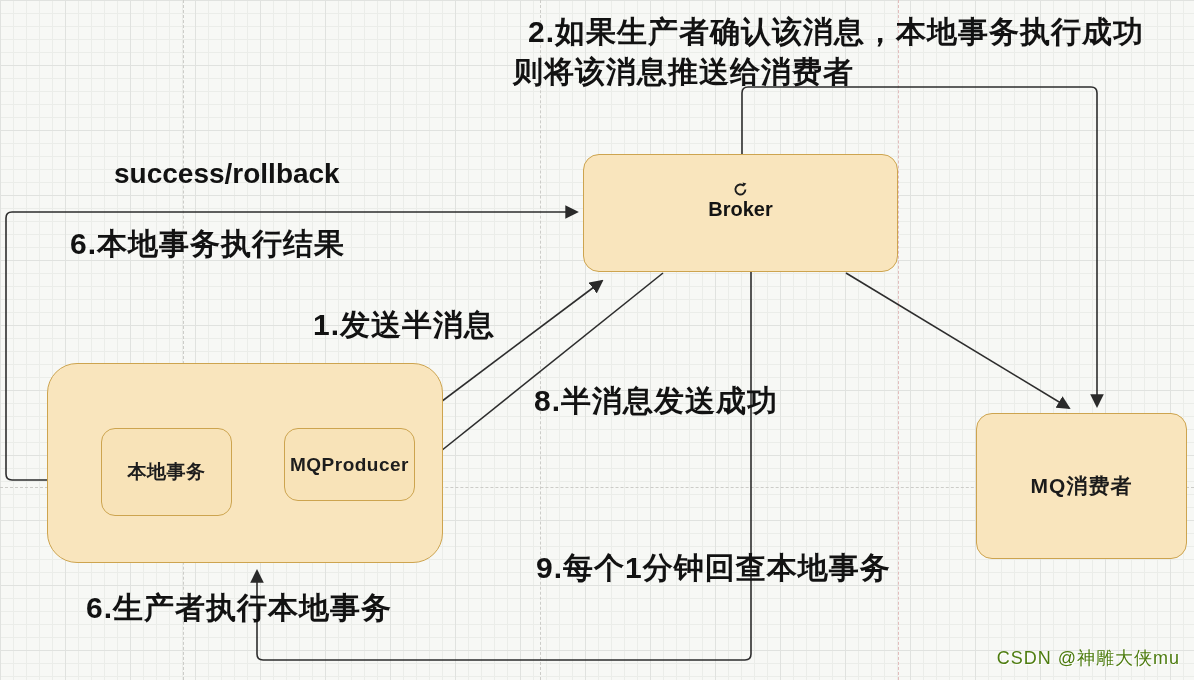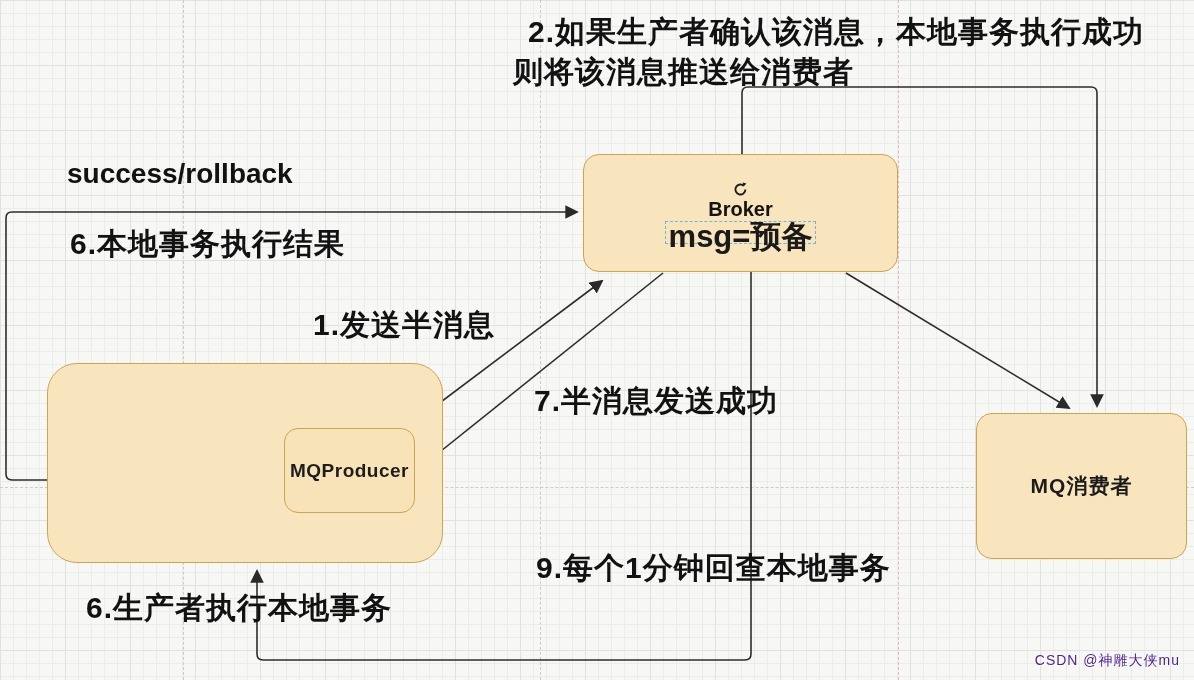--- a/index.html
+++ b/index.html
@@ -19,36 +19,36 @@
   .guide-pink{border-color:#e2bcbc;}
   svg.wires{position:absolute;left:0;top:0;z-index:2;}
   .node{
     position:absolute;z-index:3;background:#f9e5bd;border:1.4px solid #cda44f;
     box-sizing:border-box;display:flex;align-items:center;justify-content:center;
   }
   .node-producer-group{left:47px;top:363px;width:396px;height:200px;border-radius:30px;}
   .node-inner{position:absolute;background:#f8e3b8;border:1.3px solid #cda44f;border-radius:14px;
     display:flex;align-items:center;justify-content:center;box-sizing:border-box;}
   .node-localtx{left:53px;top:64px;width:131px;height:88px;}
-  .node-mqproducer{left:236px;top:64px;width:131px;height:85px;}
+  .node-mqproducer{left:236px;top:64px;width:131px;height:73px;}
   .inner-label{font-weight:700;color:#1d1d1d;font-size:19px;letter-spacing:.5px;}
   .node-broker{left:583px;top:154px;width:315px;height:118px;border-radius:16px;
     flex-direction:column;justify-content:flex-start;padding-top:26px;}
   .broker-title{font-weight:700;color:#141414;font-size:20px;line-height:20px;margin-top:1px;}
   .msg-wrap{position:relative;margin-top:1px;}
   .msg-rect{position:absolute;left:-4px;right:-4px;top:1px;height:21px;
     border:1.6px dashed #6fb6dc;pointer-events:none;}
   .msg-text{position:relative;font-weight:700;color:#1a1a1a;font-size:31px;line-height:34px;white-space:nowrap;}
   .node-consumer{left:976px;top:413px;width:211px;height:146px;border-radius:16px;}
   .consumer-label{font-weight:700;color:#1b1b1b;font-size:21px;letter-spacing:1px;}
   .lbl{position:absolute;z-index:4;font-weight:700;color:#121212;white-space:nowrap;}
   .step{font-size:30px;letter-spacing:1px;}
-  .latin{font-size:28px;letter-spacing:0;}
+  .latin{font-size:28px;letter-spacing:0;padding-left:47px;}
   .watermark{position:absolute;z-index:4;right:14px;bottom:10px;font-weight:400;
-    font-size:14px;color:#4c1d95;letter-spacing:1px;
+    font-size:18px;color:#4d7c0f;letter-spacing:1px;
     text-shadow:1px 1px 0 rgba(255,255,255,.95);}
   .refresh-icon{width:17px;height:17px;display:block;}
 </style>
 </head>
 <body>
 
 <div class="guide-v" style="left:183px"></div>
 <div class="guide-v" style="left:540px"></div>
 <div class="guide-v guide-pink" style="left:898px"></div>
 <div class="guide-h" style="top:487px"></div>
@@ -67,43 +67,42 @@
   <path d="M 663,273 L 421,467" fill="none" stroke="#2d2d2d" stroke-width="1.6" marker-end="url(#ah)"></path>
 
   <path d="M 846,273 L 1069,408" fill="none" stroke="#2d2d2d" stroke-width="1.6" marker-end="url(#ah)"></path>
 
   <path d="M 742,154 L 742,93 Q 742,87 748,87 L 1091,87 Q 1097,87 1097,93 L 1097,406" fill="none" stroke="#2d2d2d" stroke-width="1.6" marker-end="url(#ah)"></path>
 
   <path d="M 751,271 L 751,654 Q 751,660 745,660 L 263,660 Q 257,660 257,654 L 257,571" fill="none" stroke="#2d2d2d" stroke-width="1.6" marker-end="url(#ah)"></path>
 </svg>
 
 <div class="node node-producer-group">
+  <div class="node-inner node-localtx">
+    <span class="inner-label">本地事务</span>
+  </div>
   <div class="node-inner node-mqproducer">
     <span class="inner-label">MQProducer</span>
   </div>
 </div>
 
 <div class="node node-broker">
   <svg class="refresh-icon" viewBox="0 0 17 17">
     <path d="M 13.4,8.5 A 5,5 0 1 1 11.9,4.9" fill="none" stroke="#1e1e1e" stroke-width="1.9"></path>
     <path d="M 10.6,1.6 L 14.4,2.6 L 11.6,5.6 Z" fill="#1e1e1e"></path>
   </svg>
   <div class="broker-title">Broker</div>
-  <div class="msg-wrap">
-    <span class="msg-rect"></span>
-    <span class="msg-text">msg=预备</span>
-  </div>
 </div>
 
 <div class="node node-consumer">
   <span class="consumer-label">MQ消费者</span>
 </div>
 
 <div class="lbl step" style="left:528px;top:12px">2.如果生产者确认该消息，本地事务执行成功</div>
 <div class="lbl step" style="left:513px;top:52px">则将该消息推送给消费者</div>
 <div class="lbl latin" style="left:67px;top:158px">success/rollback</div>
 <div class="lbl step" style="left:70px;top:224px">6.本地事务执行结果</div>
 <div class="lbl step" style="left:313px;top:305px">1.发送半消息</div>
-<div class="lbl step" style="left:534px;top:381px">7.半消息发送成功</div>
+<div class="lbl step" style="left:534px;top:381px">8.半消息发送成功</div>
 <div class="lbl step" style="left:86px;top:588px">6.生产者执行本地事务</div>
 <div class="lbl step" style="left:536px;top:548px">9.每个1分钟回查本地事务</div>
 
 <div class="watermark">CSDN @神雕大侠mu</div>
 
 </body></html>

